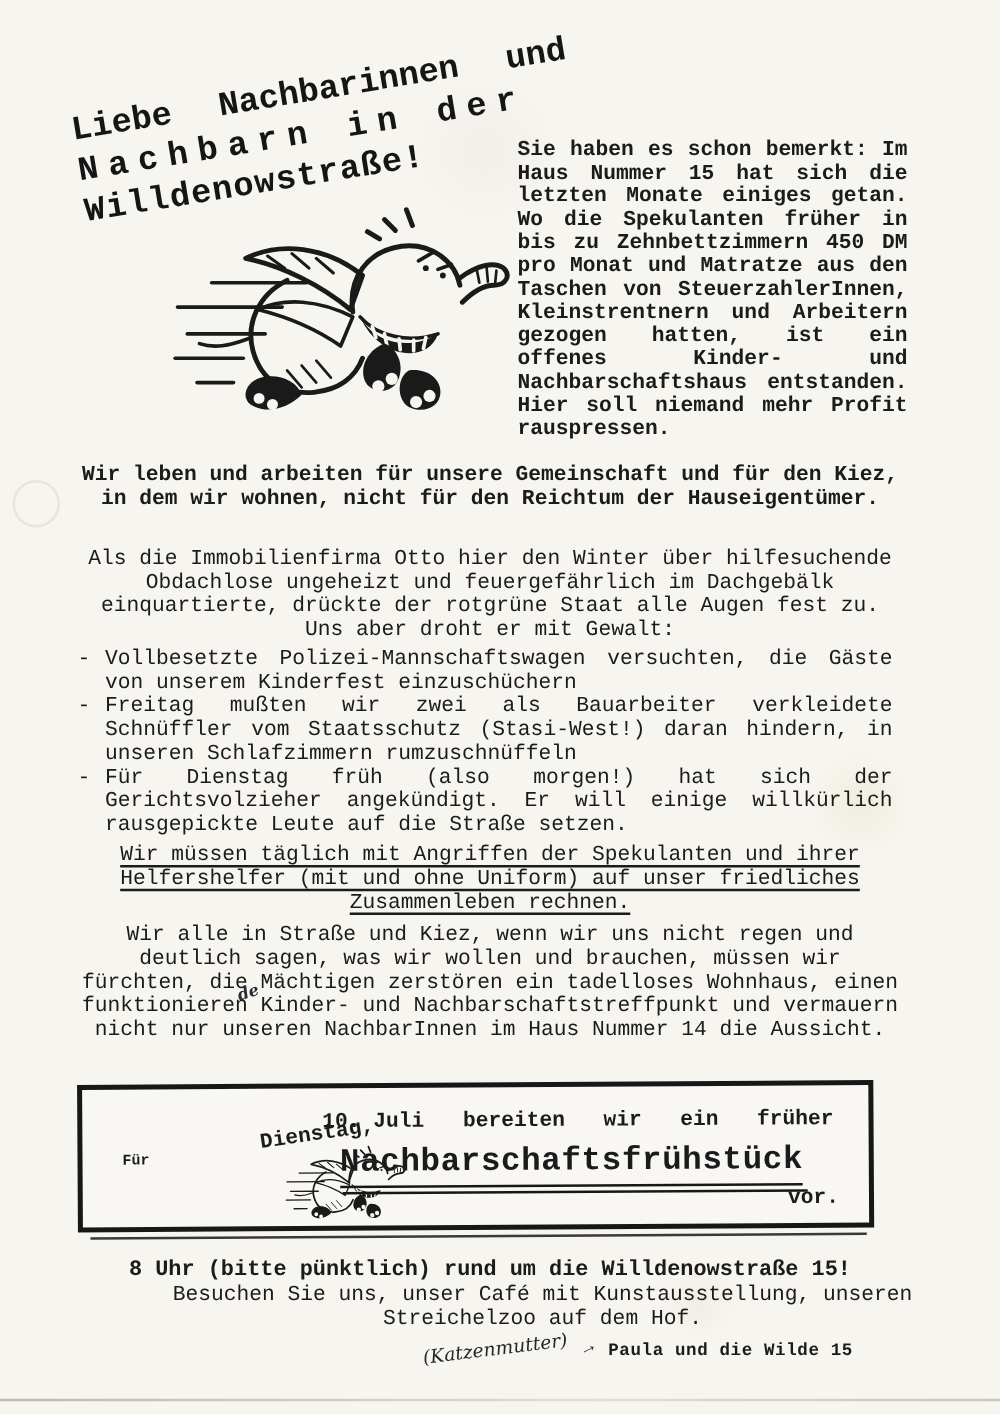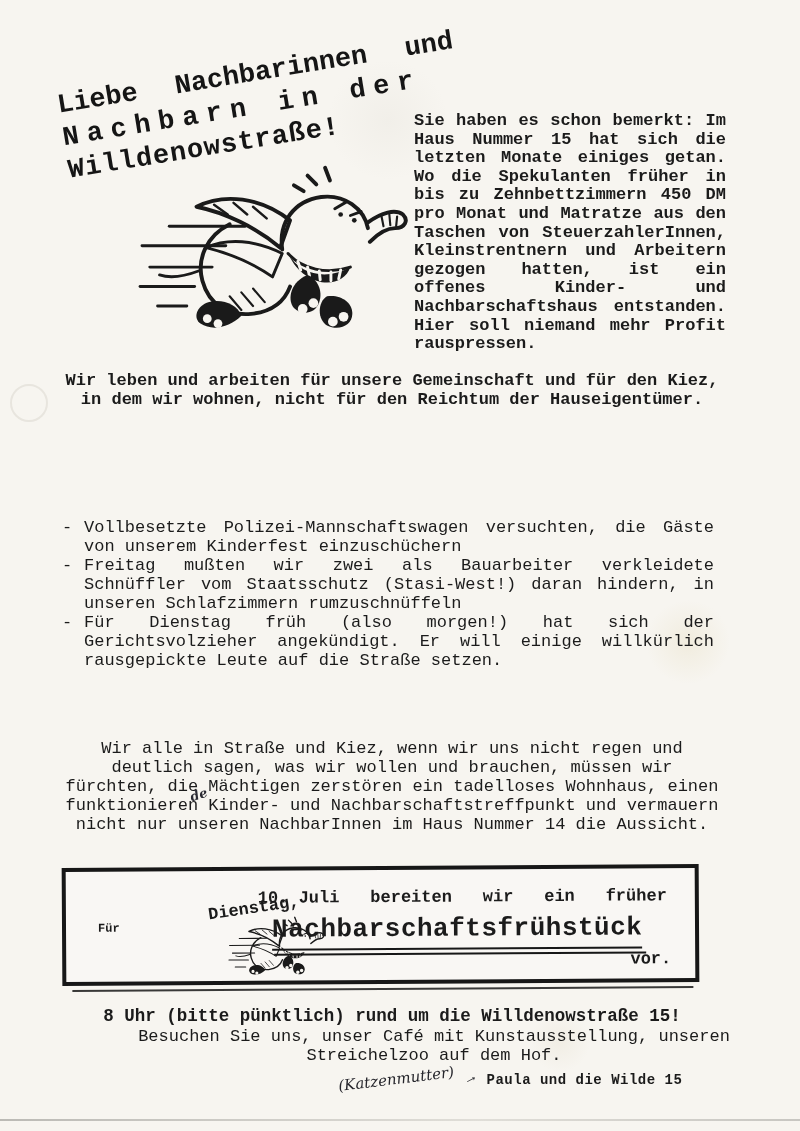--- a/index.html
+++ b/index.html
@@ -132,36 +132,38 @@
 
   <svg class="elephant" viewBox="0 0 280 190">
       <use href="#elli"></use>
     </svg>
 
   <p class="intro j">Sie haben es schon bemerkt: Im Haus Nummer 15 hat sich die letzten Monate einiges getan. Wo die Spekulanten früher in bis zu Zehnbettzimmern 450 DM pro Monat und Matratze aus den Taschen von SteuerzahlerInnen, Kleinstrentnern und Arbeitern gezogen hatten, ist ein offenes Kinder- und Nachbarschaftshaus entstanden. Hier soll niemand mehr Profit rauspressen.</p>
 
   <div class="hole"></div>
 
   <p class="body j p1">Wir leben und arbeiten für unsere Gemeinschaft und für den Kiez, in dem wir wohnen, nicht für den Reichtum der Hauseigentümer.</p>
+  <p class="body j p2">Als die Immobilienfirma Otto hier den Winter über hilfesuchende Obdachlose ungeheizt und feuergefährlich im Dachgebälk einquartierte, drückte der rotgrüne Staat alle Augen fest zu. Uns aber droht er mit Gewalt:</p>
 
   <div class="bullets">
     <div class="bullet">
       <span class="dash">-</span>
       <div class="bt">Vollbesetzte Polizei-Mannschaftswagen versuchten, die Gäste von unserem Kinderfest einzuschüchern</div>
     </div>
     <div class="bullet">
       <span class="dash">-</span>
       <div class="bt">Freitag mußten wir zwei als Bauarbeiter verkleidete Schnüffler vom Staatsschutz (Stasi-West!) daran hindern, in unseren Schlafzimmern rumzuschnüffeln</div>
     </div>
     <div class="bullet">
       <span class="dash">-</span>
       <div class="bt">Für Dienstag früh (also morgen!) hat sich der Gerichtsvolzieher angekündigt. Er will einige willkürlich rausgepickte Leute auf die Straße setzen.</div>
     </div>
   </div>
 
+  <p class="body j warning">Wir müssen täglich mit Angriffen der Spekulanten und ihrer Helfershelfer (mit und ohne Uniform) auf unser friedliches Zusammenleben rechnen.</p>
 
   <p class="body j p3"><span>Wir alle in Straße und Kiez, wenn wir uns nicht regen und deutlich sagen, was wir wollen und brauchen, müssen wir fürchten, die Mächtigen zerstören ein tadelloses Wohnhaus, einen funktionieren</span><span class="hw-note"><i>de</i></span><span> Kinder- und Nachbarschaftstreffpunkt und vermauern nicht nur unseren NachbarInnen im Haus Nummer 14 die Aussicht.</span></p>
 
   <div class="box">
     <span class="fuer">Für</span>
     <span class="dienstag">Dienstag,</span>
     <div class="boxrow">
       <span>10. Juli</span>
       <span>bereiten</span>
       <span>wir</span>

